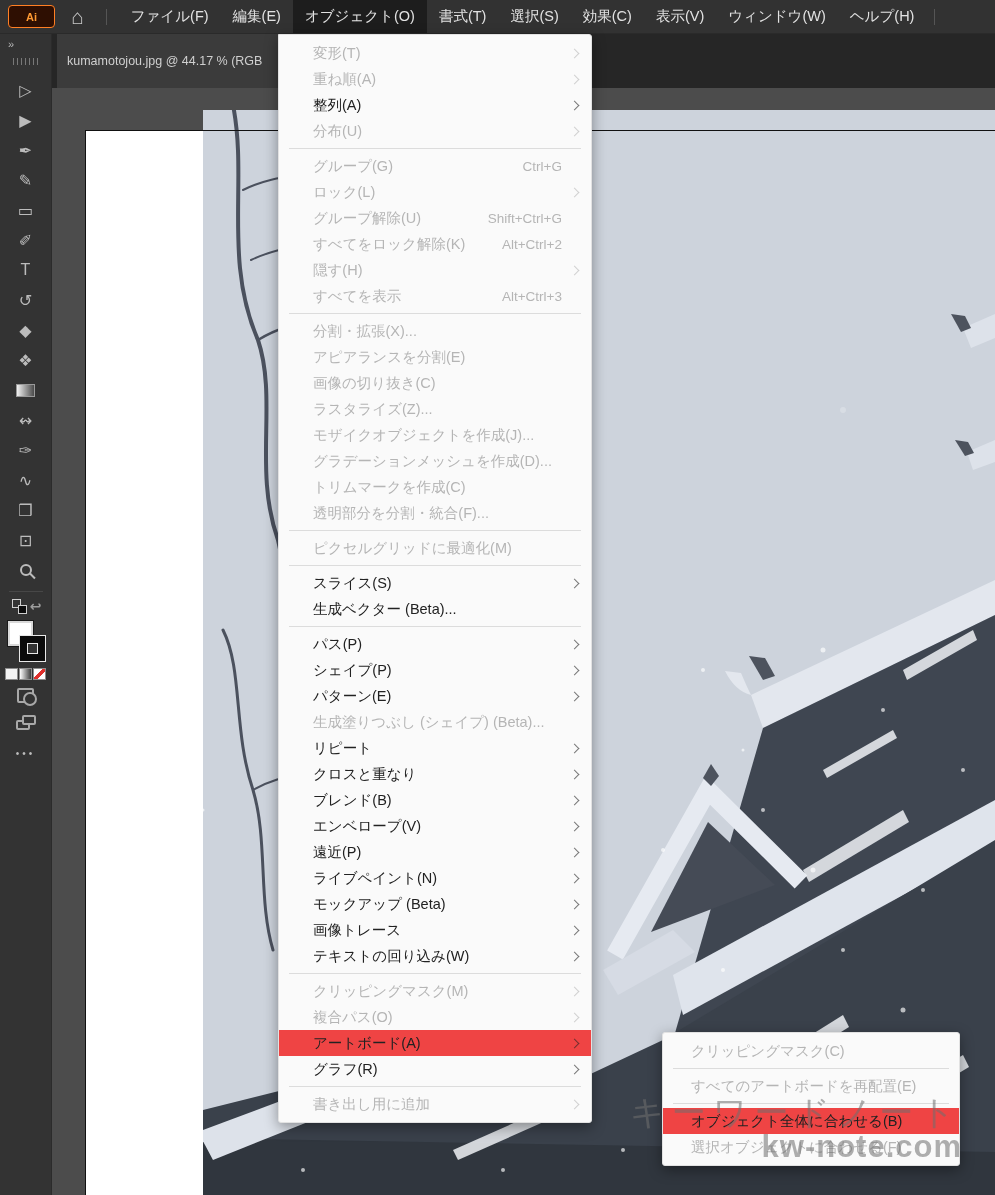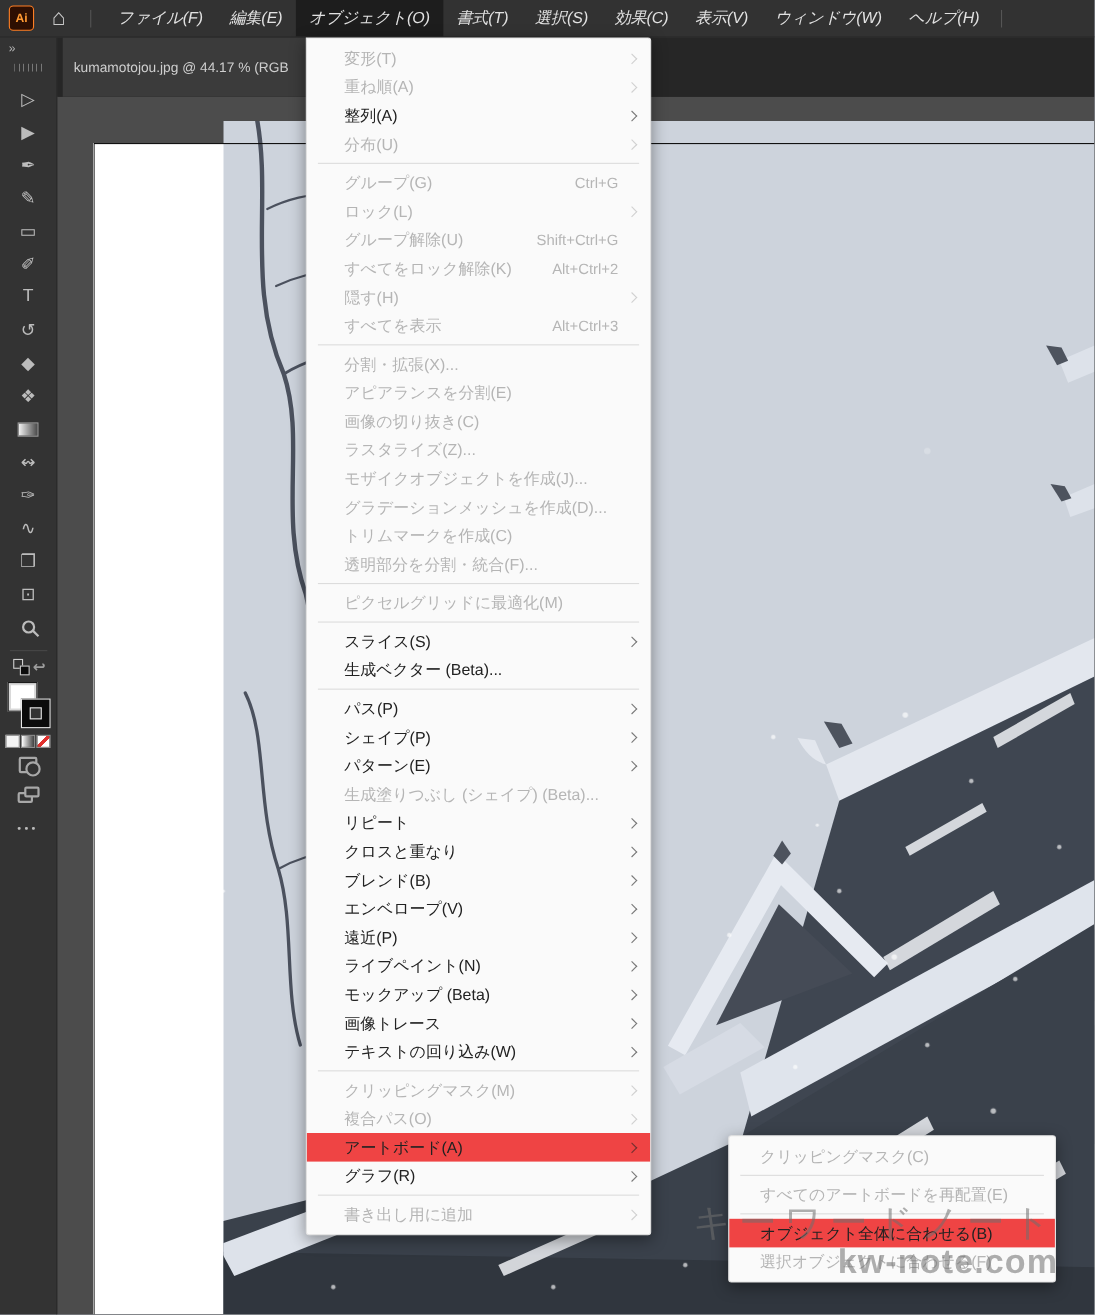--- a/index.html
+++ b/index.html
@@ -2,26 +2,26 @@
 <html><head>
 <meta charset="utf-8">
 <style>
   * { margin:0; padding:0; box-sizing:border-box; }
   html,body { width:995px; height:1195px; overflow:hidden; }
   body { font-family:"Liberation Sans","DejaVu Sans",sans-serif; background:#323232; position:relative; }
 
   
   #menubar { position:absolute; left:0; top:0; width:995px; height:34px; background:#323232;
              display:flex; align-items:center; z-index:40; border-bottom:1px solid #2a2a2a; }
-  .ai-logo { width:23px; height:23px; margin-left:8px; background:#2e0f02; border:1px solid #ff7f24;
+  .ai-logo { width:47px; height:23px; margin-left:8px; background:#2e0f02; border:1px solid #ff7f24;
              border-radius:4px; color:#ff9a33; font-weight:bold; font-size:11px;
              display:flex; align-items:center; justify-content:center; }
   .home { color:#c9c9c9; font-size:21px; margin:0 14px 0 16px; line-height:1; }
   .mb-divider { width:1px; height:16px; background:#555; margin:0 8px; }
-  #menubar-items { display:flex; height:100%; align-items:stretch; margin-left:4px;font-style:italic; }
+  #menubar-items { display:flex; height:100%; align-items:stretch; margin-left:4px; }
   .mb-item { color:#e2e2e2; font-size:14.5px; padding:0 12px; display:flex; align-items:center; cursor:default; }
   .mb-item.active { background:#1d1d1d; }
 
   
   #tabbar { position:absolute; left:52px; top:34px; width:943px; height:54px; background:#262626; z-index:5; }
   #doc-tab { position:absolute; left:5px; bottom:0; width:223px; height:54px; background:#3b3b3b;
              color:#cfcfcf; font-size:12.5px; display:flex; align-items:center; padding:0 10px;
              white-space:nowrap; overflow:hidden; }
 
   

